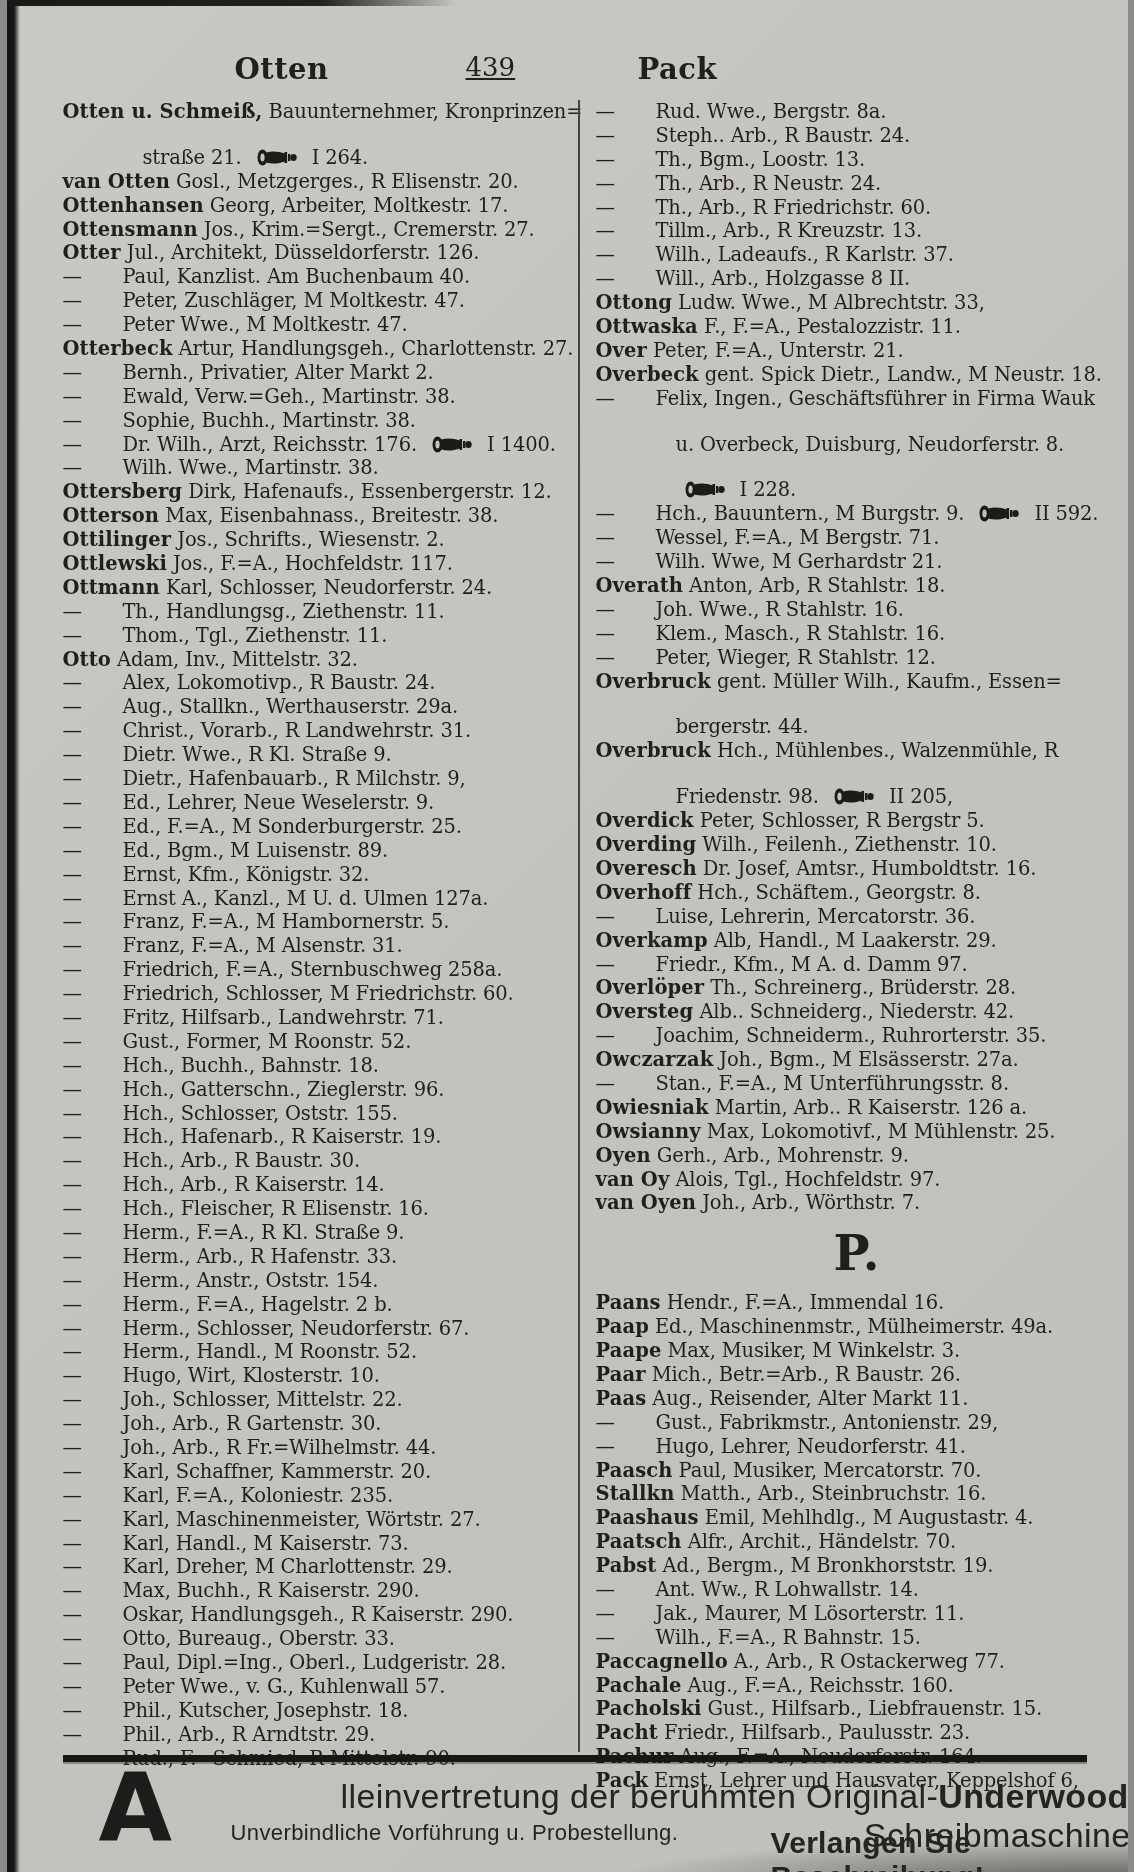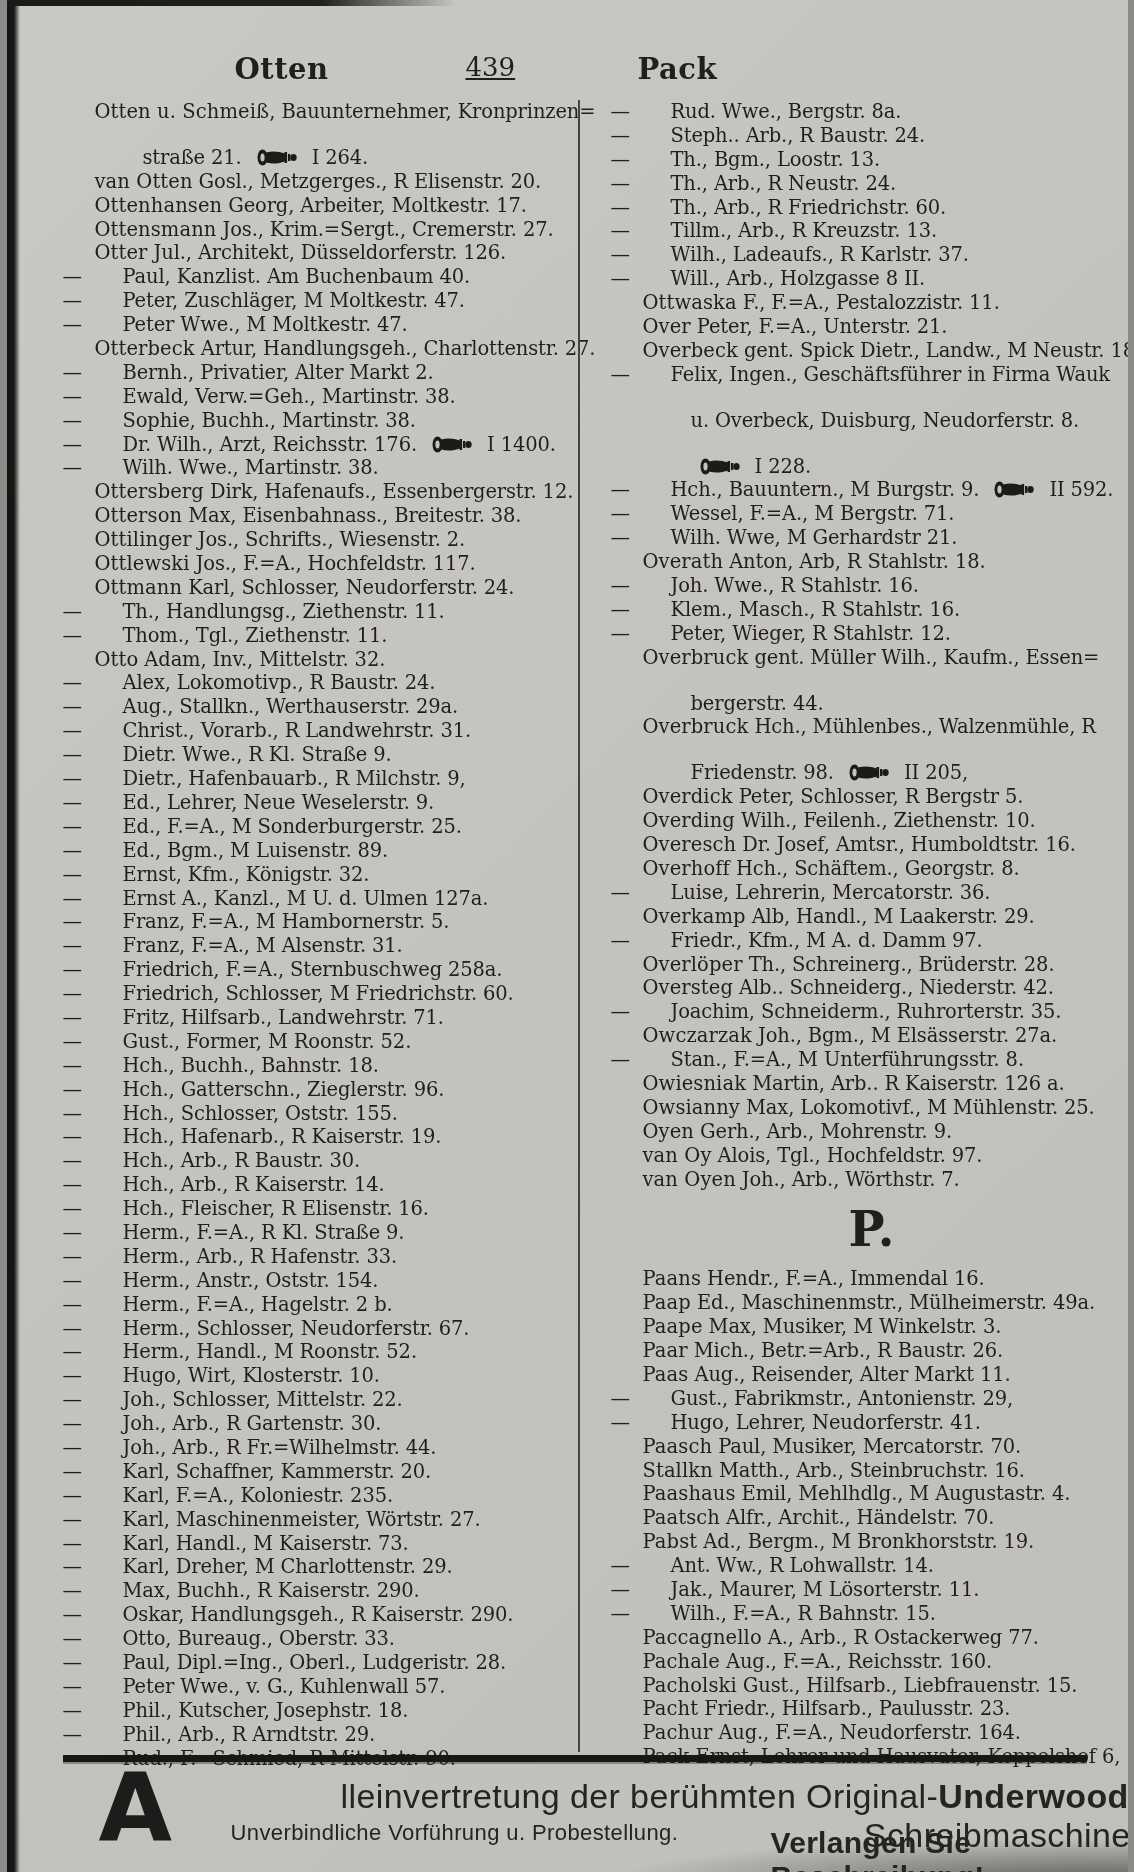--- a/index.html
+++ b/index.html
@@ -16,26 +16,26 @@
   
   .hdr{position:absolute;top:52px;left:0;width:100%;height:36px;}
   .hdr .kw{position:absolute;font-weight:bold;font-size:29px;letter-spacing:.5px;}
   .hdr .num{position:absolute;font-size:26px;text-decoration:underline;}
   #hdr-left{left:228px;}
   #hdr-num{left:459px;}
   #hdr-right{left:631px;}
   
   .col{position:absolute;top:100px;}
   #col-left{left:56px;width:512px;}
-  #col-right{left:604px;width:523px;}
+  #col-right{left:589px;width:523px;}
   .divider{position:absolute;left:571px;top:100px;width:2px;height:1652px;background:#45433f;}
   .line{height:23.9px;line-height:23.9px;font-size:19.5px;letter-spacing:-.15px;white-space:nowrap;overflow:visible;}
   .cont{padding-left:80px;margin-top:22px;}
   .dash{display:inline-block;width:60px;}
-  .hw{font-weight:normal;letter-spacing:.1px;margin-left:32px;}
+  .hw{font-weight:bold;letter-spacing:.1px;}
   .tel{display:inline-block;width:40px;height:17px;margin:0 9px;vertical-align:-2px;}
   .section-head{height:76px;line-height:76px;text-align:center;font-weight:bold;font-size:48px;letter-spacing:1px;}
   
   .footer-rule{position:absolute;left:56px;top:1755px;width:1024px;height:7px;
     background:#181715;box-shadow:0 2px 0 rgba(24,23,21,.35);}
   .ad{position:absolute;left:0;top:1764px;width:1134px;height:100px;
     font-family:"Liberation Sans","DejaVu Sans",sans-serif;color:#252423;}
   .ad-dropcap{position:absolute;left:92px;top:2px;font-size:95px;line-height:84px;font-weight:bold;
     font-family:"DejaVu Sans",sans-serif;color:#1d1c1a;}
   .ad-line1{position:absolute;left:149px;top:13px;font-size:34px;letter-spacing:.4px;text-align:right;}
@@ -299,20 +299,23 @@
       <div>
         <div class="line"><span class="dash">—</span>Tillm., Arb., R Kreuzstr. 13.</div>
       </div>
       <div>
         <div class="line"><span class="dash">—</span>Wilh., Ladeaufs., R Karlstr. 37.</div>
       </div>
       <div>
         <div class="line"><span class="dash">—</span>Will., Arb., Holzgasse 8 II.</div>
       </div>
       <div>
+        <div class="line"><span class="hw">Ottong</span> Ludw. Wwe., M Albrechtstr. 33,</div>
+      </div>
+      <div>
         <div class="line"><span class="hw">Ottwaska</span> F., F.=A., Pestalozzistr. 11.</div>
       </div>
       <div>
         <div class="line"><span class="hw">Over</span> Peter, F.=A., Unterstr. 21.</div>
       </div>
       <div>
         <div class="line"><span class="hw">Overbeck</span> gent. Spick Dietr., Landw., M Neustr. 18.</div>
       </div>
       <div>
         <div class="line"><span class="dash">—</span>Felix, Ingen., Geschäftsführer in Firma Wauk</div>

